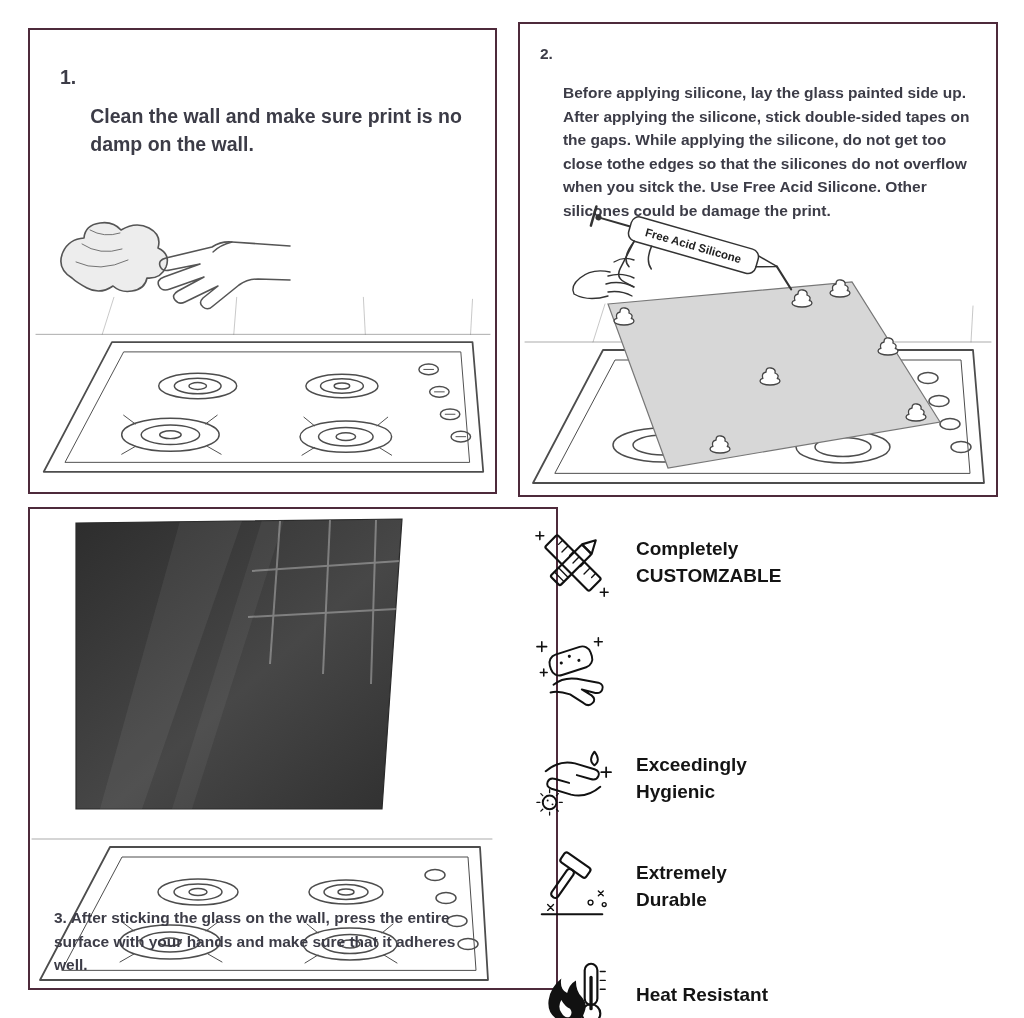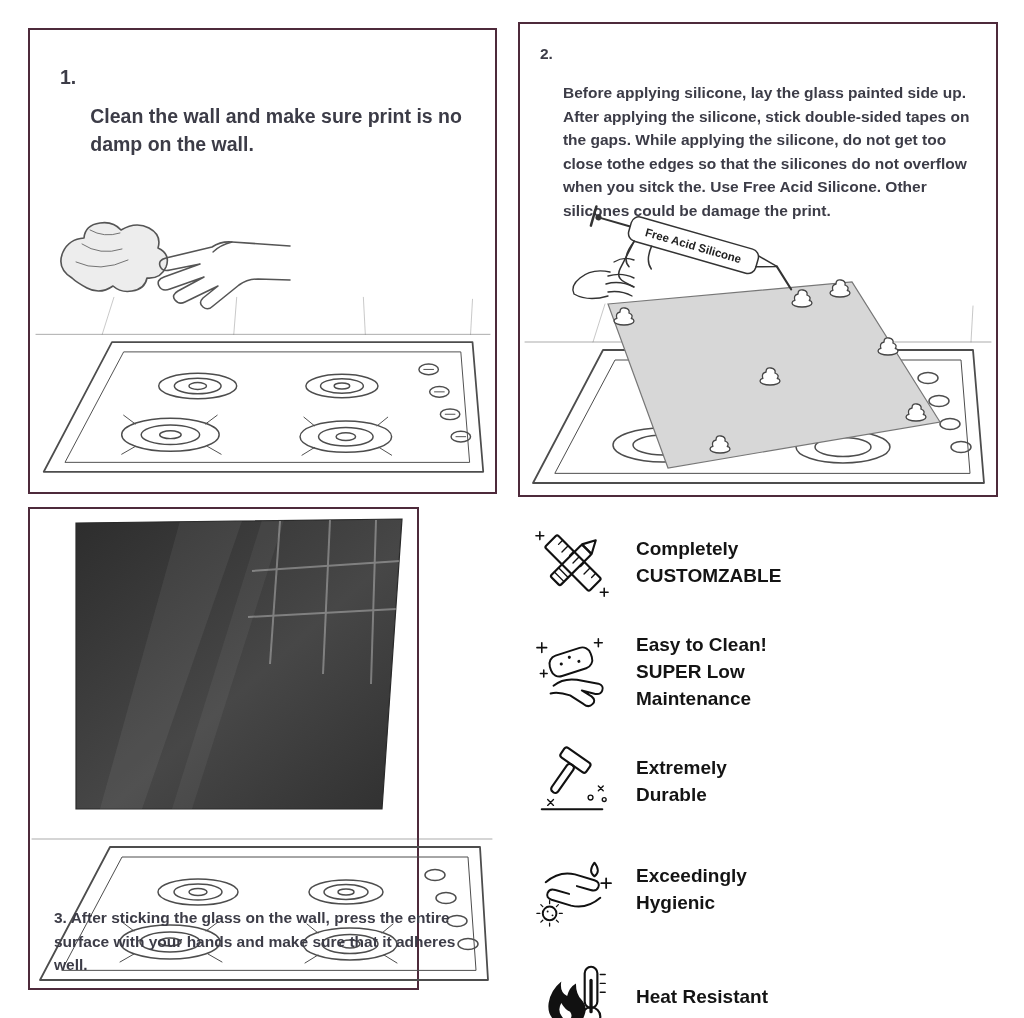--- a/index.html
+++ b/index.html
@@ -6,21 +6,21 @@
   html,body { background:#fff; }
   body {
     width:1024px; height:1018px;
     font-family:"Liberation Sans", sans-serif;
   }
   .canvas { position:relative; width:1024px; height:1018px; background:#fff; overflow:hidden; }
 
   .panel { position:absolute; border:2px solid #4e2a3b; background:#fff; }
   #panel1 { left:28px;  top:28px;  width:469px; height:466px; }
   #panel2 { left:518px; top:22px;  width:480px; height:475px; }
-  #panel3 { left:28px;  top:507px; width:391px; height:483px; }
+  #panel3 { left:28px;  top:507px; width:530px; height:483px; }
 
   .step { color:#3c3c47; font-weight:bold; display:flex; }
   #panel1 .step { gap:14px; padding:34px 26px 0 30px; font-size:19.5px; line-height:1.42; }
   #panel2 .step { gap:10px; padding:18px 18px 0 20px; font-size:15.5px; line-height:1.52; }
   .step p { flex:1;margin-top:39px; }
 
   .step3-text {
     position:absolute; left:24px; bottom:12px; width:412px;
     font-size:15.5px; line-height:1.5; font-weight:bold; color:#3c3c47;
   }
@@ -255,41 +255,20 @@
           <g transform="rotate(-18 40 30)">
             <rect x="16" y="18" width="44" height="22" rx="9"></rect>
             <circle cx="28" cy="28" r="1.6" fill="#111" stroke="none"></circle>
             <circle cx="38" cy="24" r="1.6" fill="#111" stroke="none"></circle>
             <circle cx="46" cy="31" r="1.6" fill="#111" stroke="none"></circle>
           </g>
           <path d="M20,54 q10,-8 24,-6 l22,4 q6,2 4,7 q-2,5 -9,3 l-12,-3 10,6 q5,4 1,8 q-4,4 -9,0 l-14,-9 q-12,-4 -20,-2"></path>
           <path d="M8,10 v10 M3,15 h10 M66,6 v8 M62,10 h8 M10,38 v7 M6.5,41.5 h7" stroke-width="1.6"></path>
         </g>
       </svg>
-      <div class="flabel">Easy to Clean!
-SUPER Low
-Maintenance</div>
-    </div>
-
-    <div class="feature">
-      <svg class="ficon" viewBox="0 0 80 80">
-        <g fill="none" stroke="#111" stroke-width="2.2" stroke-linejoin="round" stroke-linecap="round">
-          <g transform="rotate(35 40 28)">
-            <rect x="20" y="12" width="32" height="12" rx="3"></rect>
-            <rect x="32" y="24" width="8" height="34" rx="3.5"></rect>
-          </g>
-          <path d="M8,68 h62"></path>
-          <path d="M14,58 l6,6 M20,58 l-6,6" stroke-width="1.4"></path>
-          <circle cx="58" cy="56" r="2.5" stroke-width="1.4"></circle>
-          <path d="M66,44 l5,5 M71,44 l-5,5" stroke-width="1.4"></path>
-          <circle cx="72" cy="58" r="2" stroke-width="1.4"></circle>
-        </g>
-      </svg>
-      <div class="flabel">Extremely
-Durable</div>
     </div>
 
     <div class="feature">
       <svg class="ficon" viewBox="0 0 80 80">
         <g fill="none" stroke="#111" stroke-width="2" stroke-linejoin="round" stroke-linecap="round">
           <path d="M12,32 q14,-12 30,-8 l20,6 q6,2 4,7 q-2,5 -8,3 l-14,-4"></path>
           <path d="M68,48 q-14,12 -30,8 l-20,-6 q-6,-2 -4,-7 q2,-5 8,-3 l14,4"></path>
           <path d="M62,12 q7,9 0,14 q-7,-5 0,-14 z"></path>
           <path d="M74,28 v10 M69,33 h10" stroke-width="1.8"></path>
           <circle cx="16" cy="64" r="7"></circle>
@@ -297,20 +276,38 @@
           <circle cx="19" cy="66" r="1" fill="#111" stroke="none"></circle>
           <path d="M16,54 v-3 M16,74 v3 M6,64 h-3 M26,64 h3 M9,57 l-2,-2 M23,71 l2,2 M9,71 l-2,2 M23,57 l2,-2" stroke-width="1.3"></path>
         </g>
       </svg>
       <div class="flabel">Exceedingly
 Hygienic</div>
     </div>
 
     <div class="feature">
       <svg class="ficon" viewBox="0 0 80 80">
+        <g fill="none" stroke="#111" stroke-width="2.2" stroke-linejoin="round" stroke-linecap="round">
+          <g transform="rotate(35 40 28)">
+            <rect x="20" y="12" width="32" height="12" rx="3"></rect>
+            <rect x="32" y="24" width="8" height="34" rx="3.5"></rect>
+          </g>
+          <path d="M8,68 h62"></path>
+          <path d="M14,58 l6,6 M20,58 l-6,6" stroke-width="1.4"></path>
+          <circle cx="58" cy="56" r="2.5" stroke-width="1.4"></circle>
+          <path d="M66,44 l5,5 M71,44 l-5,5" stroke-width="1.4"></path>
+          <circle cx="72" cy="58" r="2" stroke-width="1.4"></circle>
+        </g>
+      </svg>
+      <div class="flabel">Extremely
+Durable</div>
+    </div>
+
+    <div class="feature">
+      <svg class="ficon" viewBox="0 0 80 80">
         <path d="M26,66 q-13,-6 -11,-21 q2,-13 13,-22 q-2,11 6,15 q2,-9 9,-13 q0,11 6,17 q6,7 3,15 q-3,10 -13,12 q-9,1 -13,-3 z" fill="#111"></path>
         <path d="M28,58 q-4,-6 0,-13 q4,7 9,9 q3,4 0,8 q-5,3 -9,-4 z" fill="#fff"></path>
         <g fill="none" stroke="#111" stroke-width="2.2" stroke-linecap="round">
           <rect x="52" y="8" width="13" height="42" rx="6.5"></rect>
           <circle cx="58.5" cy="59" r="9.5"></circle>
           <path d="M58.5,22 v32" stroke-width="3.4"></path>
           <path d="M68,16 h5 M68,25 h5 M68,34 h5" stroke-width="1.5"></path>
         </g>
       </svg>
       <div class="flabel">Heat Resistant</div>

